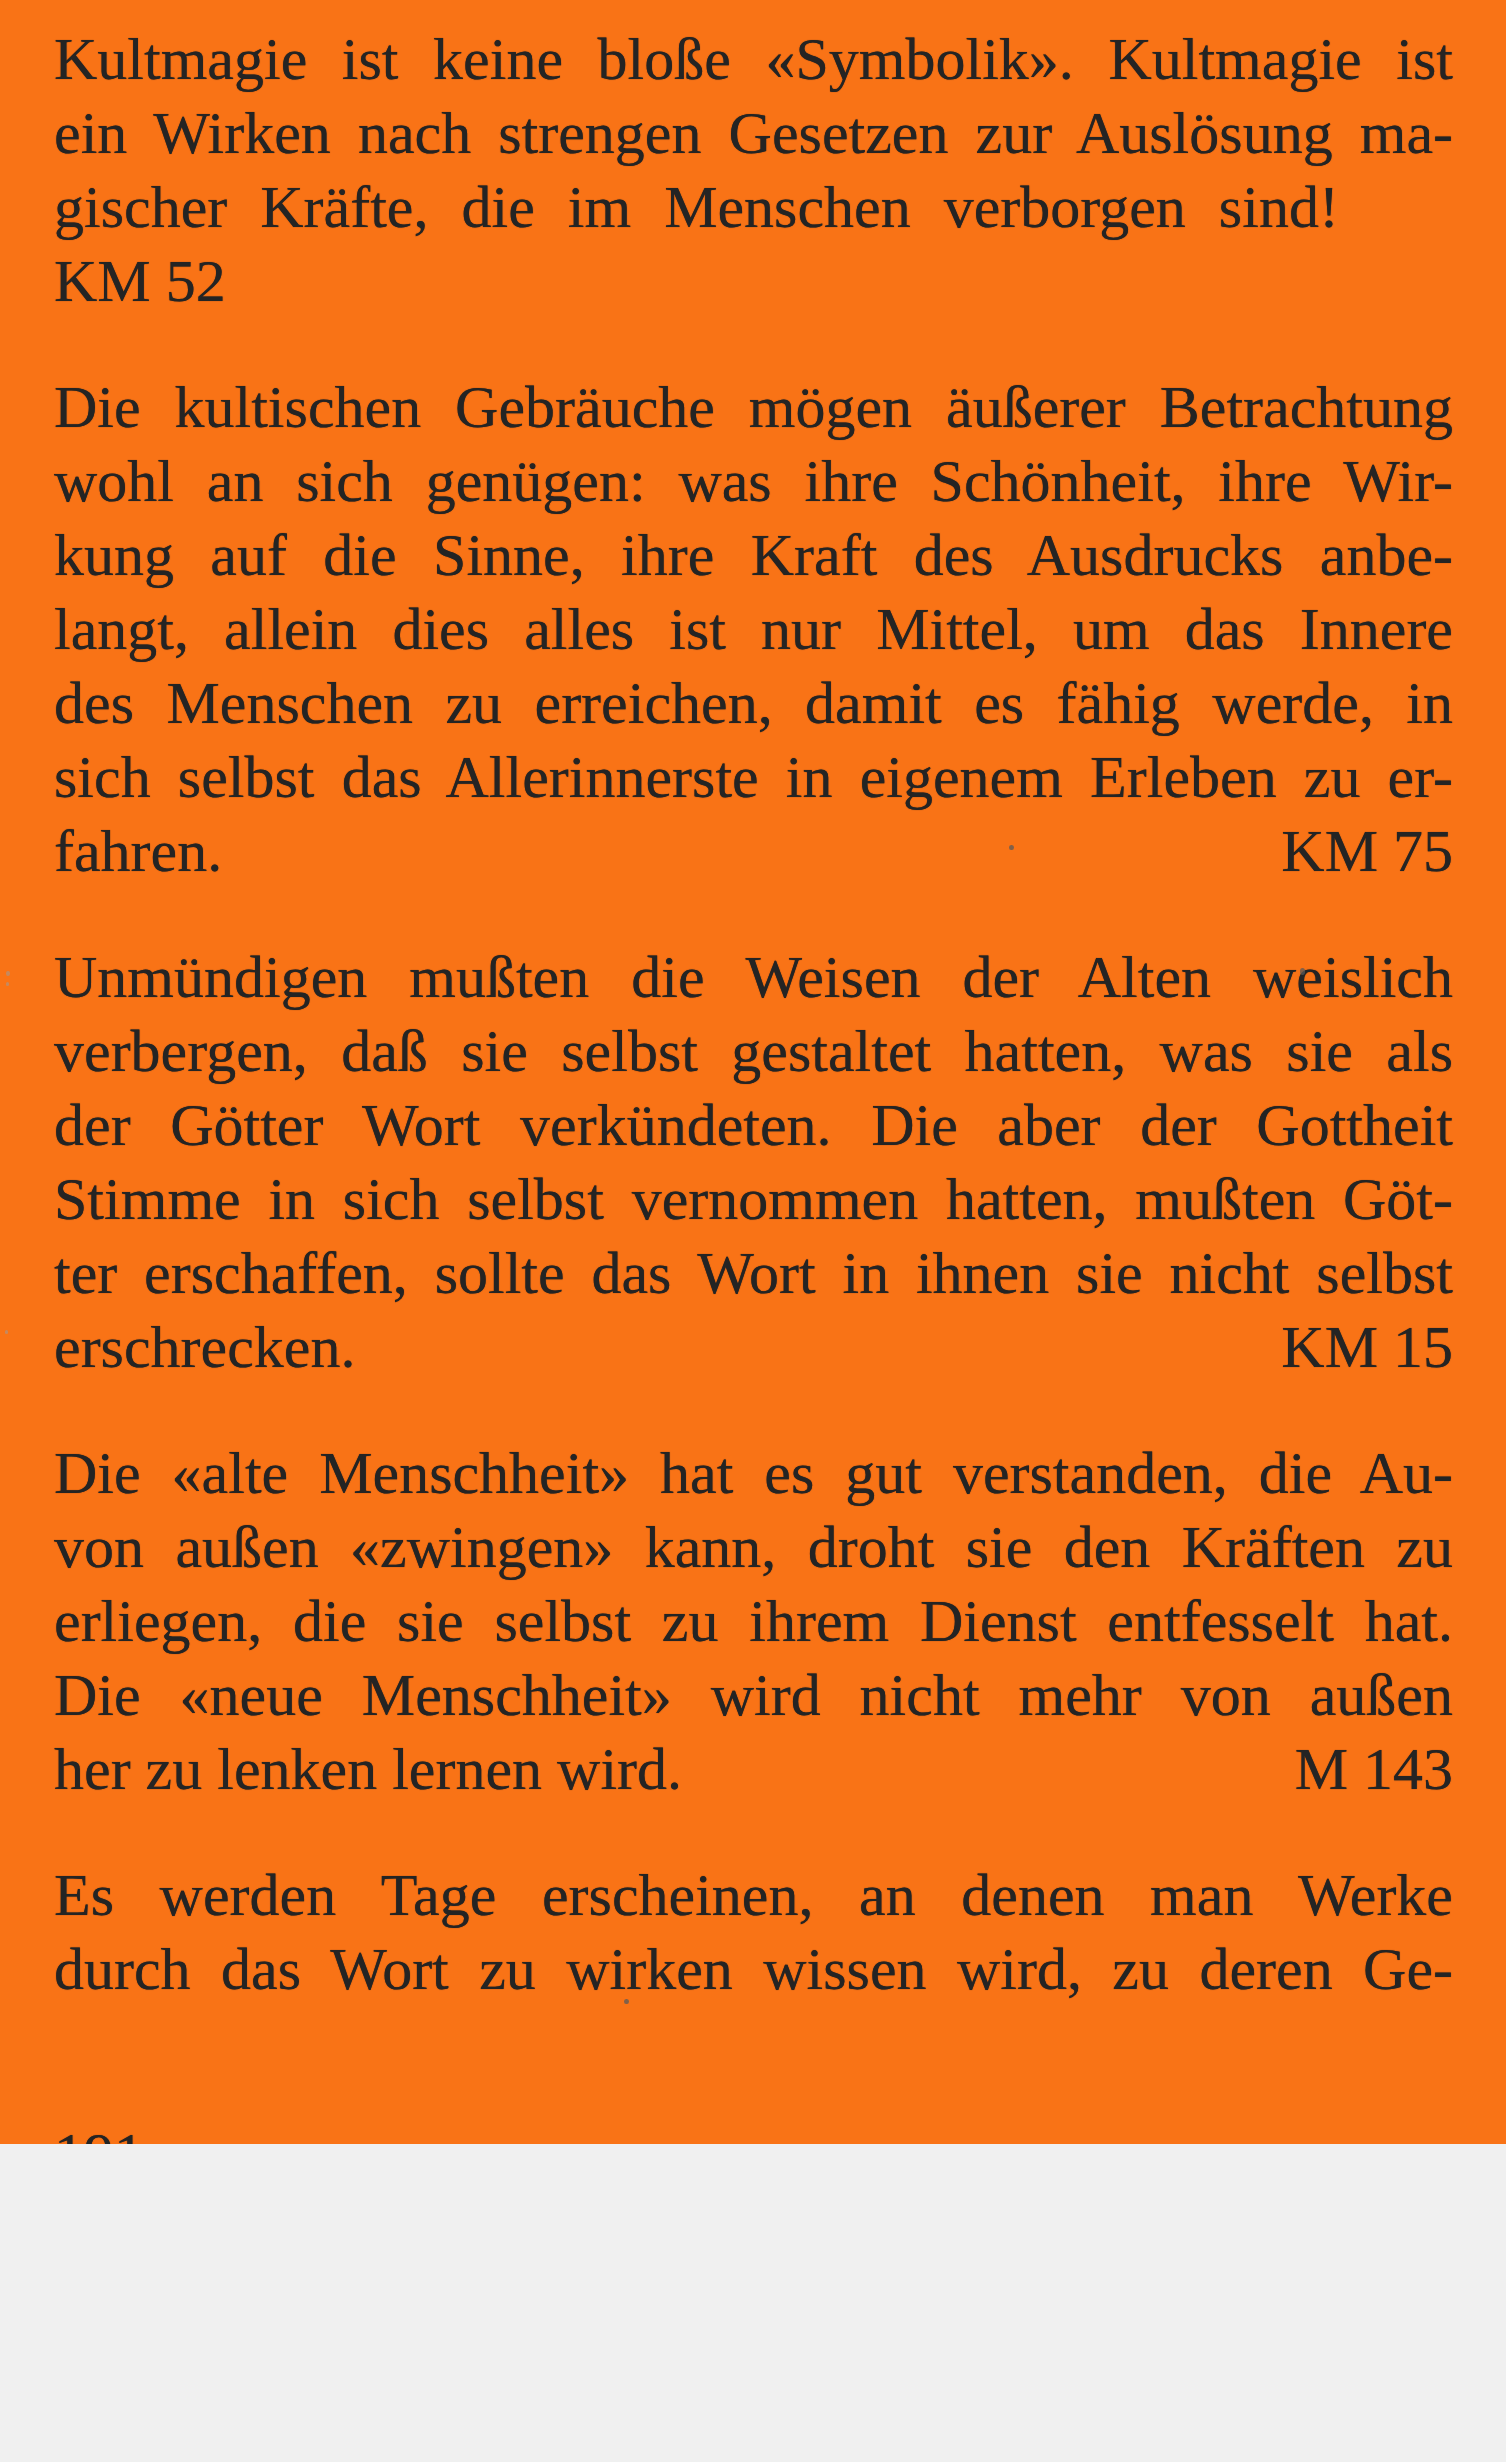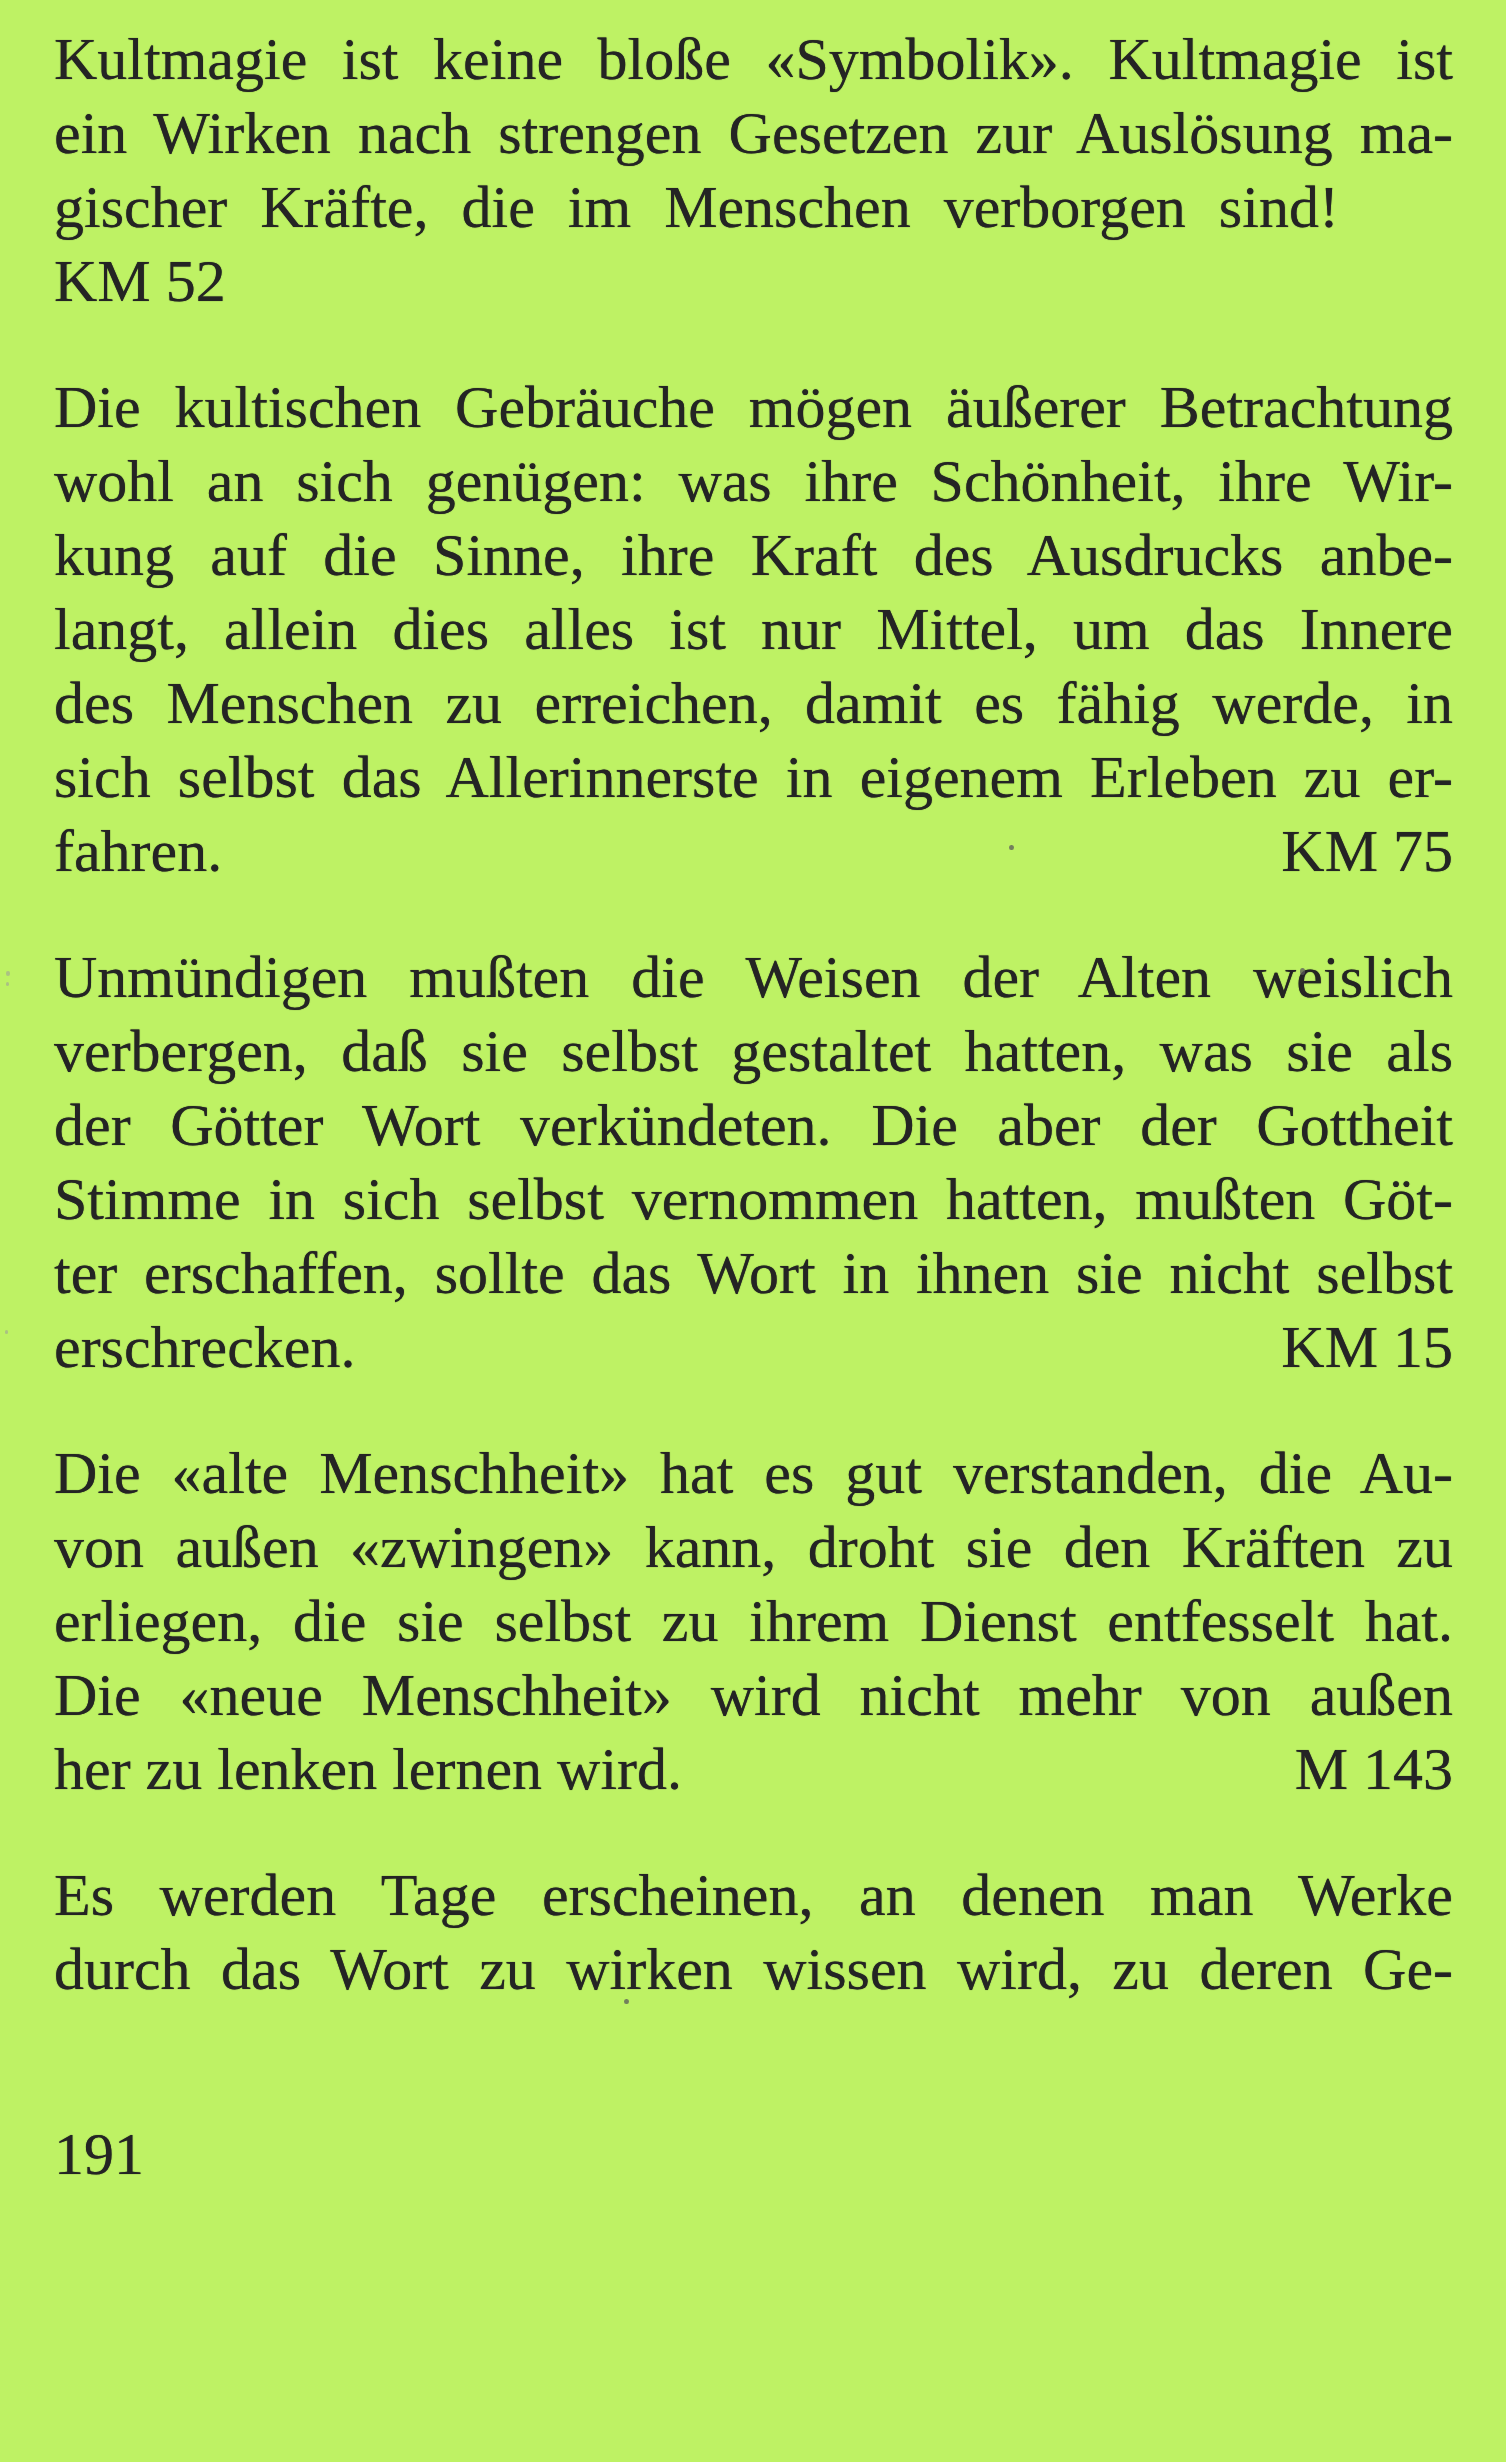--- a/index.html
+++ b/index.html
@@ -4,23 +4,23 @@
 <style>
   html, body { margin: 0; padding: 0; }
   body {
     width: 1507px;
     height: 2462px;
     background: #f0f0f0;
   }
   .page {
     position: relative;
     width: 1507px;
-    height: 2462px;
+    height: 2144px;
     box-sizing: border-box;
-    background: #bef264;
+    background: #f97316;
     color: #242424;
     font-family: "Liberation Serif", "DejaVu Serif", serif;
     font-size: 60px;
     line-height: 74px;
     padding: 21.5px 54px 0 54px;
     overflow: hidden;
     text-shadow: 0 0 0.9px rgba(28,28,28,0.85);
   }
   .para { margin: 0; }
   .para + .para { margin-top: 52px; }

